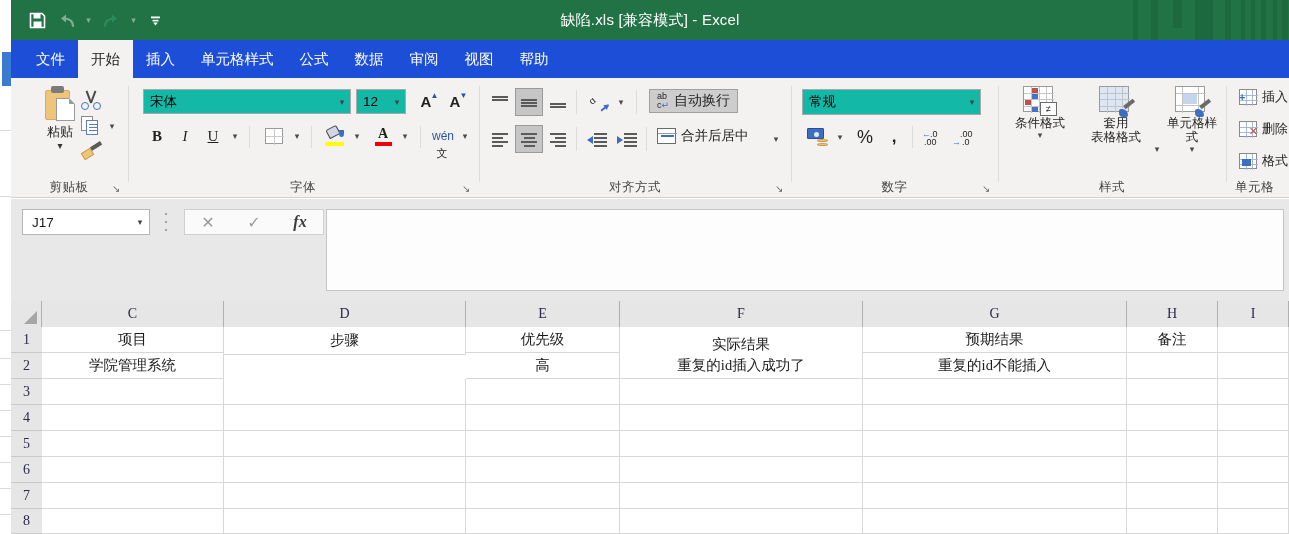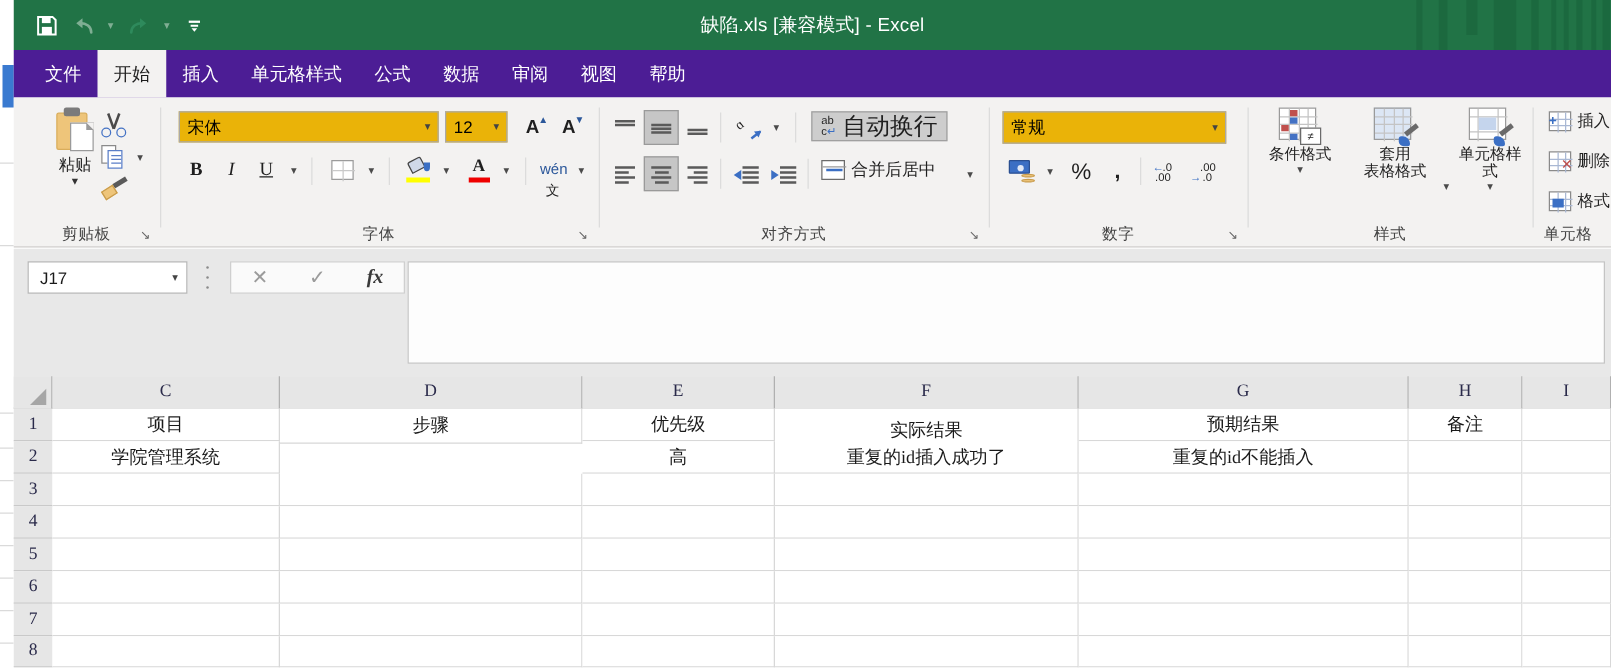--- a/index.html
+++ b/index.html
@@ -32,21 +32,21 @@
   .qat-caret { width:13px; height:26px; display:flex; align-items:center; justify-content:center;
     color:#7fae93; font-size:9px; }
   .qat-caret.bright { color:#ffffff; }
   .title-text {
     position:absolute; left:0; top:0; width:1278px; height:40px;
     display:flex; align-items:center; justify-content:center;
     color:#ffffff; font-size:15px; letter-spacing:.2px;
   }
 
   
-  .tabbar { position:absolute; left:11px; top:40px; width:1278px; height:38px; background:#4c1d95;text-align:right; }
+  .tabbar { position:absolute; left:11px; top:40px; width:1278px; height:38px; background:#1d4ed8;text-align:right; }
   .tabs { display:flex; align-items:flex-end; height:38px; padding-left:12px; }
   .tab {
     height:38px; padding:0 13px; display:flex; align-items:center;
     color:#ffffff; font-size:14.5px; white-space:nowrap; cursor:default;
   }
   .tab.active { background:#f3f2f1; color:#1d1d1d; }
   .tellme { display:flex; align-items:center; gap:7px; padding:0 8px 0 14px; height:38px; }
   .bulb { width:15px; height:17px; position:relative; }
   .bulb .glass {
     position:absolute; left:2px; top:0; width:11px; height:11px;
@@ -98,21 +98,21 @@
   .copy-ico .f { position:absolute; left:5px; top:4px; width:12px; height:15px; background:#fff; border:1px solid #5b7fc7; }
   .copy-ico .f i { position:absolute; left:2px; width:8px; height:1px; background:#5b7fc7; }
 
   .brush-ico { width:22px; height:20px; position:relative; }
   .brush-ico .h { position:absolute; left:10px; top:2px; width:12px; height:4px; background:#5a5a5a; transform:rotate(-32deg); }
   .brush-ico .f2 { position:absolute; left:2px; top:8px; width:11px; height:8px; background:#eec57a; border:1px solid #c99c4c; transform:rotate(-32deg); }
 
   .caret { font-size:9px; color:#4a4a4a; }
 
   
-  .ctl { position:absolute; background:#eab308; border:1px solid #a9a9a9; display:flex; align-items:center; }
+  .ctl { position:absolute; background:#14b8a6; border:1px solid #a9a9a9; display:flex; align-items:center; }
   .ctl .txt { flex:1; padding-left:6px; font-size:13.5px; color:#000; white-space:nowrap; overflow:hidden; }
   .ctl .dd { width:16px; text-align:center; font-size:9px; color:#444; }
   .ico-btn {
     position:absolute; display:flex; align-items:center; justify-content:center;
     font-size:15px; color:#1f1f1f;
   }
   .grow-a { position:relative; font-size:15px; font-weight:600; color:#1f1f1f; }
   .grow-a sup { position:absolute; right:-7px; top:-2px; font-size:8px; color:#2b579a; }
   .bold-b { font-weight:700; font-size:15px; font-family:"Liberation Serif", serif; }
   .ital-i { font-style:italic; font-size:15px; font-family:"Liberation Serif", serif; }
@@ -140,21 +140,21 @@
   .orient .ab { position:absolute; left:0; top:2px; font-size:11px; color:#1f1f1f; transform:rotate(-38deg); font-family:"Liberation Serif", serif; }
   .orient .arr { position:absolute; right:0; bottom:2px; width:9px; height:1.5px; background:#3b6fc4; transform:rotate(-38deg); }
   .orient .arr:after { content:""; position:absolute; right:-1px; top:-2.5px; border-width:3px 0 3px 5px; border-style:solid; border-color:transparent transparent transparent #3b6fc4; }
   .wrap-btn {
     position:absolute; display:flex; align-items:center; gap:5px; padding:0 7px;
     background:#cdcdcd; border:1px solid #a0a0a0; height:24px;
   }
   .wrap-btn .glyph { font-size:9px; line-height:9px; color:#1f1f1f; text-align:left; }
   .wrap-btn .glyph b { display:block; font-weight:400; }
   .wrap-btn .glyph .r { color:#3b6fc4; }
-  .wrap-btn span.t { font-size:19px; color:#1f1f1f; white-space:nowrap; }
+  .wrap-btn span.t { font-size:14px; color:#1f1f1f; white-space:nowrap; }
   .indent-ico { width:20px; height:14px; position:relative; }
   .indent-ico i { position:absolute; right:0; height:2px; width:13px; background:#5a5a5a; }
   .indent-ico .ar { position:absolute; left:0; top:4px; width:0; height:0; border-style:solid; }
   .merge-btn { position:absolute; display:flex; align-items:center; gap:5px; }
   .merge-ico { width:19px; height:16px; border:1px solid #6b6b6b; position:relative; background:#fff; }
   .merge-ico i { position:absolute; left:0; top:4px; width:19px; height:1px; background:#9a9a9a; }
   .merge-ico .ar { position:absolute; left:3px; top:6px; width:13px; height:1.5px; background:#3b6fc4; }
   .merge-btn span.t { font-size:13.5px; color:#1f1f1f; white-space:nowrap; }
 
   

